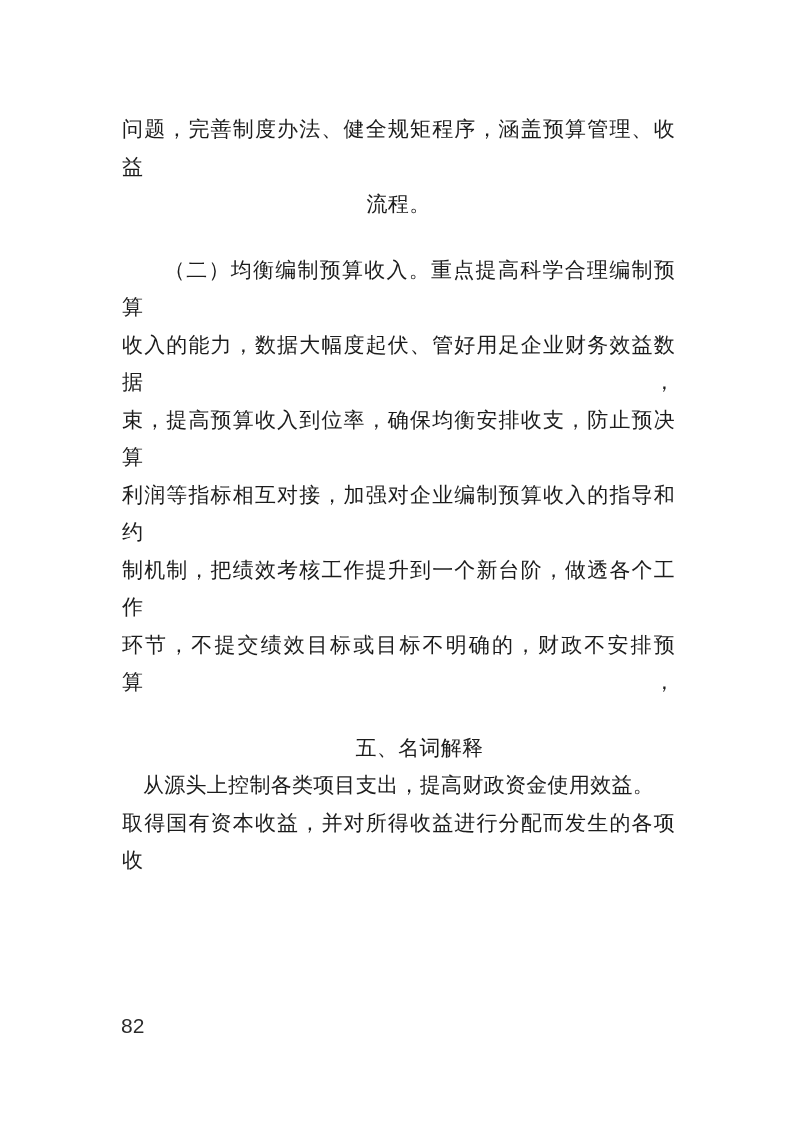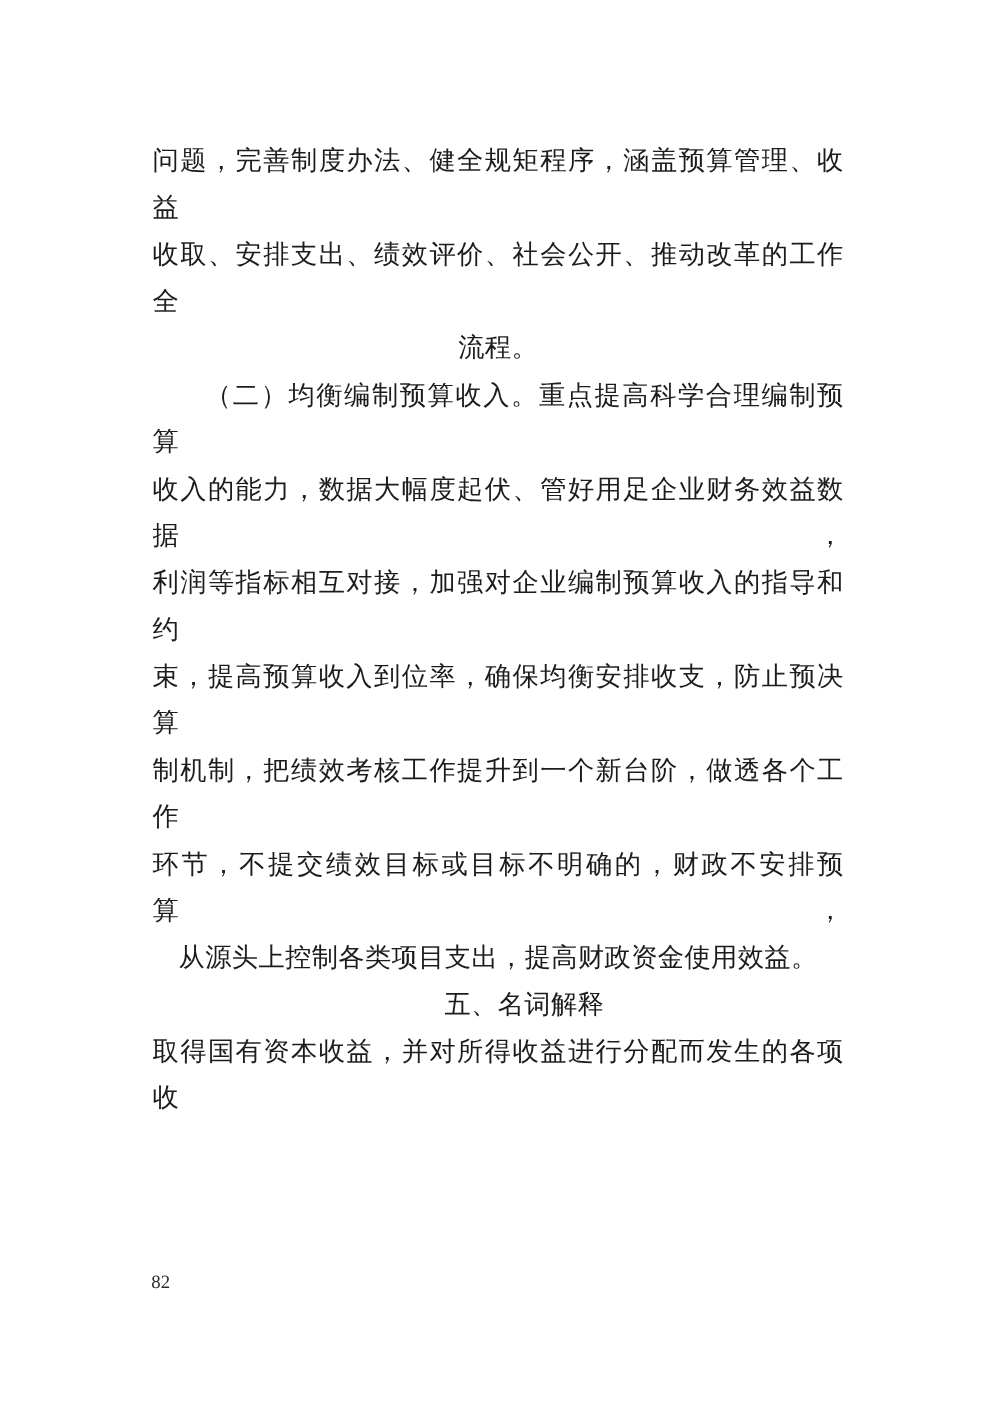--- a/index.html
+++ b/index.html
@@ -28,46 +28,46 @@
   .line {
     text-align: center;
     white-space: normal;
   }
   .line.fill {
     text-align: justify;
     text-align-last: justify;
   }
   .line.indent {
     text-indent: 42px;
+    margin-top: 28px;
   }
   .line.heading {
     font-weight: normal;
   }
   .page-number {
     position: absolute;
     left: 121px;
     top: 1014px;
-    font-family: Liberation Serif, serif;
-    font-size: 15px;
+    font-family: Liberation Sans, sans-serif;
+    font-size: 21px;
     line-height: 24px;
     color: #2b2b2b;
   }
 </style>
 </head>
 <body>
 
 <div class="page">
   <div class="doc-body">
       <div class="line fill">问题，完善制度办法、健全规矩程序，涵盖预算管理、收益</div>
-      <div class="line fill">收取、安排支出、绩效评价、社会公开、推动改革的工作全</div>
       <div class="line">流程。</div>
       <div class="line indent fill">（二）均衡编制预算收入。重点提高科学合理编制预算</div>
       <div class="line fill">收入的能力，数据大幅度起伏、管好用足企业财务效益数据，</div>
+      <div class="line fill">束，提高预算收入到位率，确保均衡安排收支，防止预决算</div>
       <div class="line fill">利润等指标相互对接，加强对企业编制预算收入的指导和约</div>
-      <div class="line fill">束，提高预算收入到位率，确保均衡安排收支，防止预决算</div>
       <div class="line fill">制机制，把绩效考核工作提升到一个新台阶，做透各个工作</div>
       <div class="line fill">环节，不提交绩效目标或目标不明确的，财政不安排预算，</div>
+      <div class="line indent heading">五、名词解释</div>
       <div class="line">从源头上控制各类项目支出，提高财政资金使用效益。</div>
-      <div class="line indent heading">五、名词解释</div>
       <div class="line fill">取得国有资本收益，并对所得收益进行分配而发生的各项收</div>
     </div>
   <div class="page-number">82</div>
 </div>
 
 </body></html>

